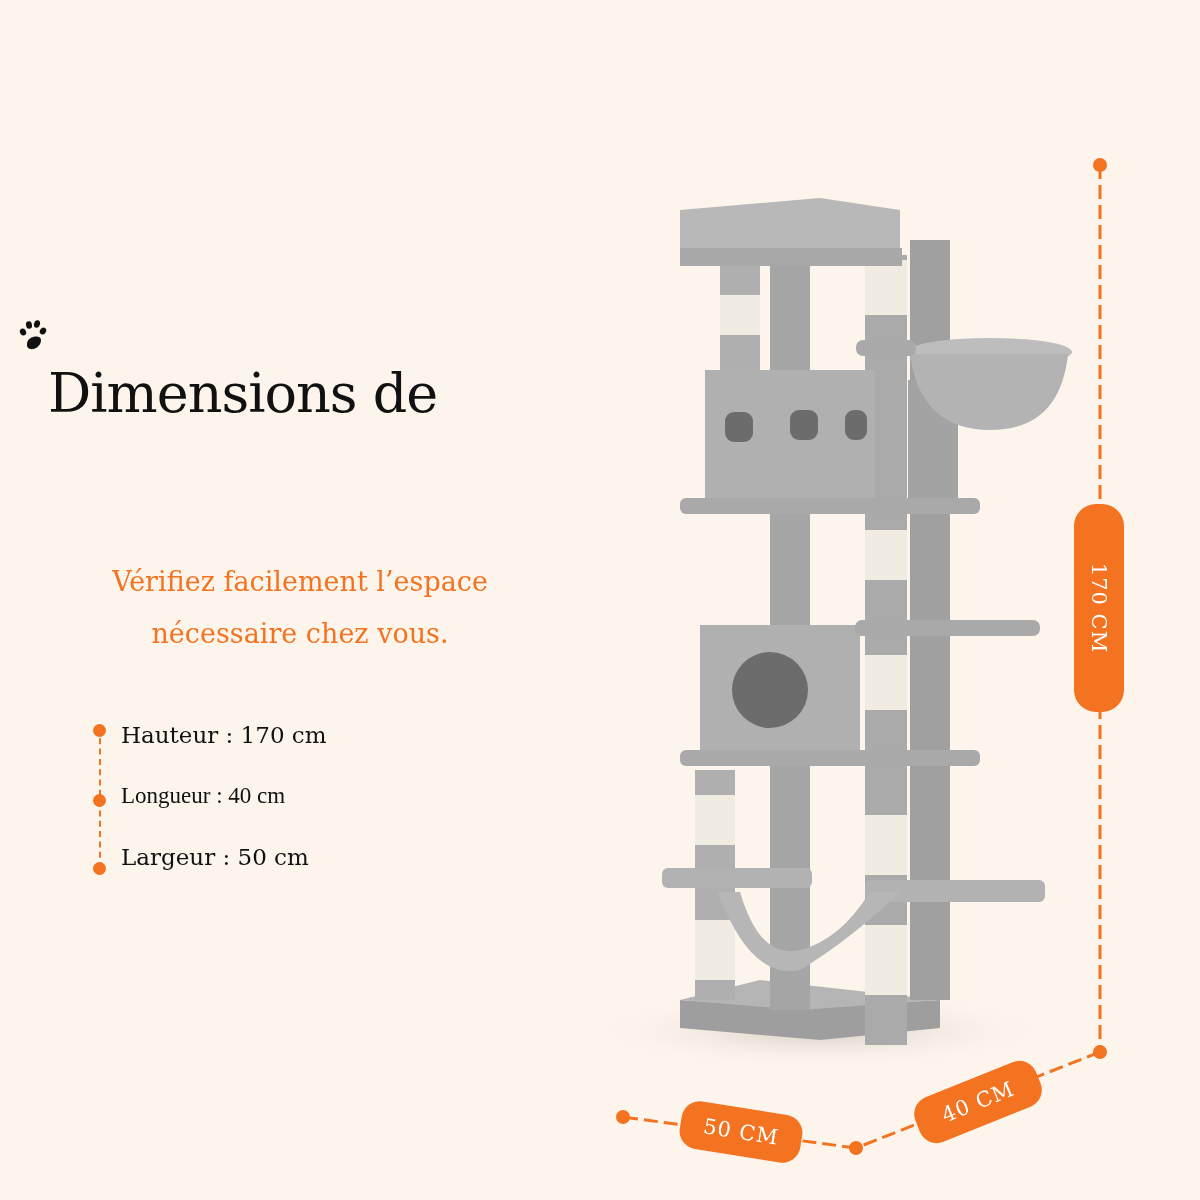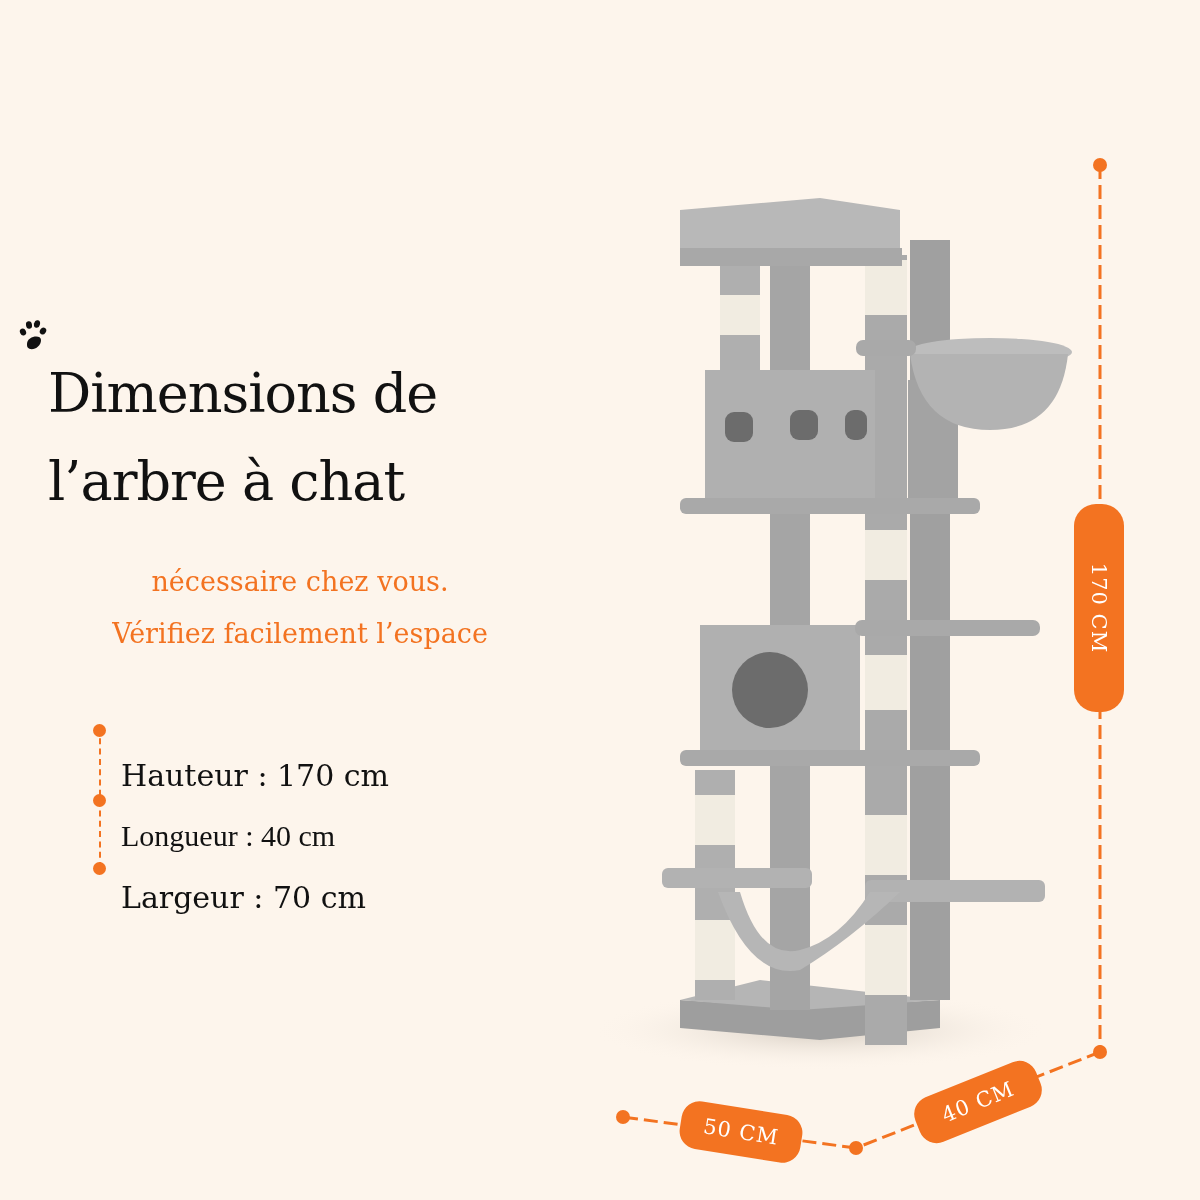--- a/index.html
+++ b/index.html
@@ -3,52 +3,51 @@
 <meta charset="utf-8">
 <style>
   html, body { margin:0; padding:0; }
   body { width:1200px; height:1200px; background:#fdf5ec; position:relative; overflow:hidden; font-family:"DejaVu Serif", serif; }
   .abs { position:absolute; }
   .title { left:48px; top:350px; font-family:"DejaVu Serif", serif; font-size:54px; line-height:88px; color:#111; letter-spacing:-1px; font-weight:400; }
   .title div { white-space:nowrap; }
   .subtitle { left:40px; top:556px; width:520px; text-align:center; font-family:"DejaVu Serif", serif; font-size:27px; line-height:52px; color:#f37321; }
   .spec-line { left:99px; top:728px; width:0; height:140px; border-left:2px dashed #f37321; }
   .dot { width:13px; height:13px; border-radius:50%; background:#f37321; }
-  .spec { left:121px; font-family:"DejaVu Serif", serif; font-size:30px; color:#111; white-space:nowrap;margin-top:36px; }
+  .spec { left:121px; font-family:"DejaVu Serif", serif; font-size:23px; color:#111; white-space:nowrap; }
   .pill { background:#f37321; color:#fff; font-family:"DejaVu Serif", serif; font-size:21px; display:flex; align-items:center; justify-content:center; border-radius:18px; letter-spacing:1px; }
   .paw { left:17px; top:318px; }
 </style>
 </head>
 <body>
 
 <svg class="abs paw" width="36" height="36" viewBox="0 0 36 36">
   <ellipse cx="6" cy="14" rx="3" ry="3.6" fill="#111" transform="rotate(-25 6 14)"></ellipse>
   <ellipse cx="12" cy="7" rx="3" ry="3.8" fill="#111" transform="rotate(-10 12 7)"></ellipse>
   <ellipse cx="20" cy="6" rx="3" ry="3.8" fill="#111" transform="rotate(15 20 6)"></ellipse>
   <ellipse cx="26" cy="13" rx="3" ry="3.6" fill="#111" transform="rotate(35 26 13)"></ellipse>
   <path d="M10 26 C10 18,24 16,24 22 C24 28,18 32,13 31 C10 30,10 28,10 26Z" fill="#111"></path>
 </svg>
 
 <div class="abs title">
   <div>Dimensions de</div>
-  <div>l’arbre à chat</div>
 </div>
 
 <div class="abs subtitle">
+  <div>Vérifiez facilement l’espace</div>
   <div>nécessaire chez vous.</div>
-  <div>Vérifiez facilement l’espace</div>
 </div>
 
 <div class="abs spec-line"></div>
 <div class="abs dot" style="left:93px;top:724px;"></div>
 <div class="abs dot" style="left:93px;top:794px;"></div>
 <div class="abs dot" style="left:93px;top:862px;"></div>
 <div class="abs spec" style="top:722px;">Hauteur : 170 cm</div>
 <div class="abs spec" style="top:783px;font-family:Liberation Serif, serif;">Longueur : 40 cm</div>
-<div class="abs spec" style="top:844px;">Largeur : 70 cm</div>
+<div class="abs spec" style="top:844px;">Largeur : 50 cm</div>
 
 <svg class="abs" style="left:0;top:0;" width="1200" height="1200">
   <line x1="1100" y1="165" x2="1100" y2="1052" stroke="#f37321" stroke-width="3" stroke-dasharray="14 6"></line>
   <circle cx="1100" cy="165" r="7" fill="#f37321"></circle>
   <circle cx="1100" cy="1052" r="7" fill="#f37321"></circle>
   <line x1="1100" y1="1052" x2="856" y2="1148" stroke="#f37321" stroke-width="3" stroke-dasharray="14 6"></line>
   <line x1="856" y1="1148" x2="623" y2="1117" stroke="#f37321" stroke-width="3" stroke-dasharray="14 6"></line>
   <circle cx="856" cy="1148" r="7" fill="#f37321"></circle>
   <circle cx="623" cy="1117" r="7" fill="#f37321"></circle>
 </svg>

